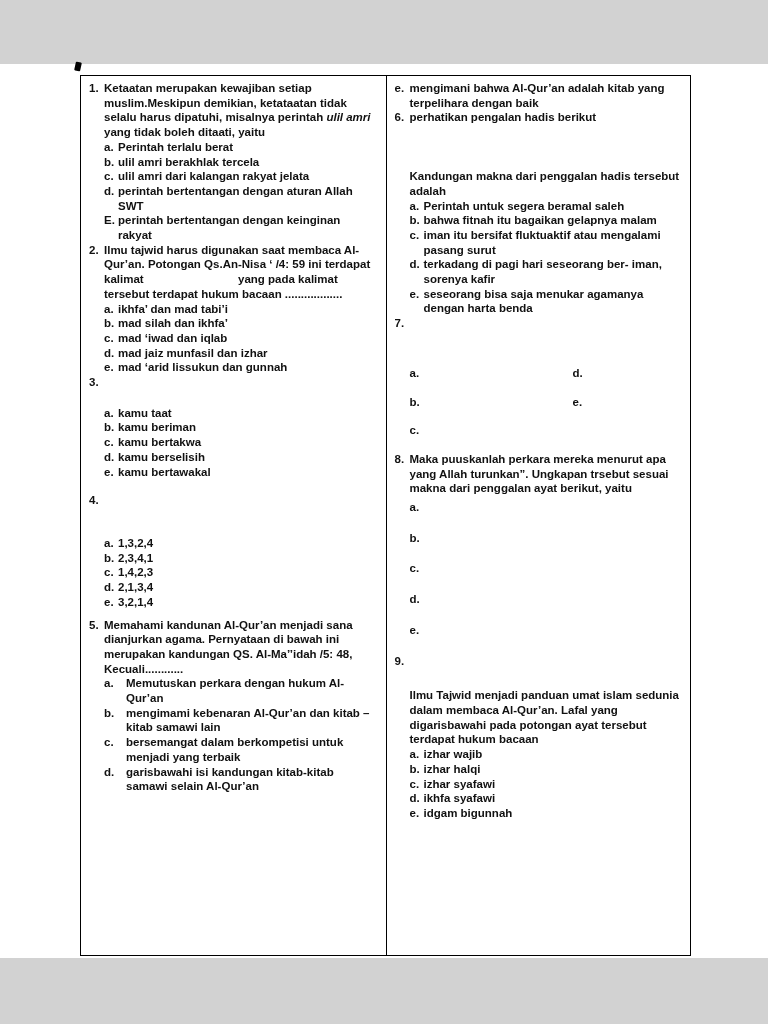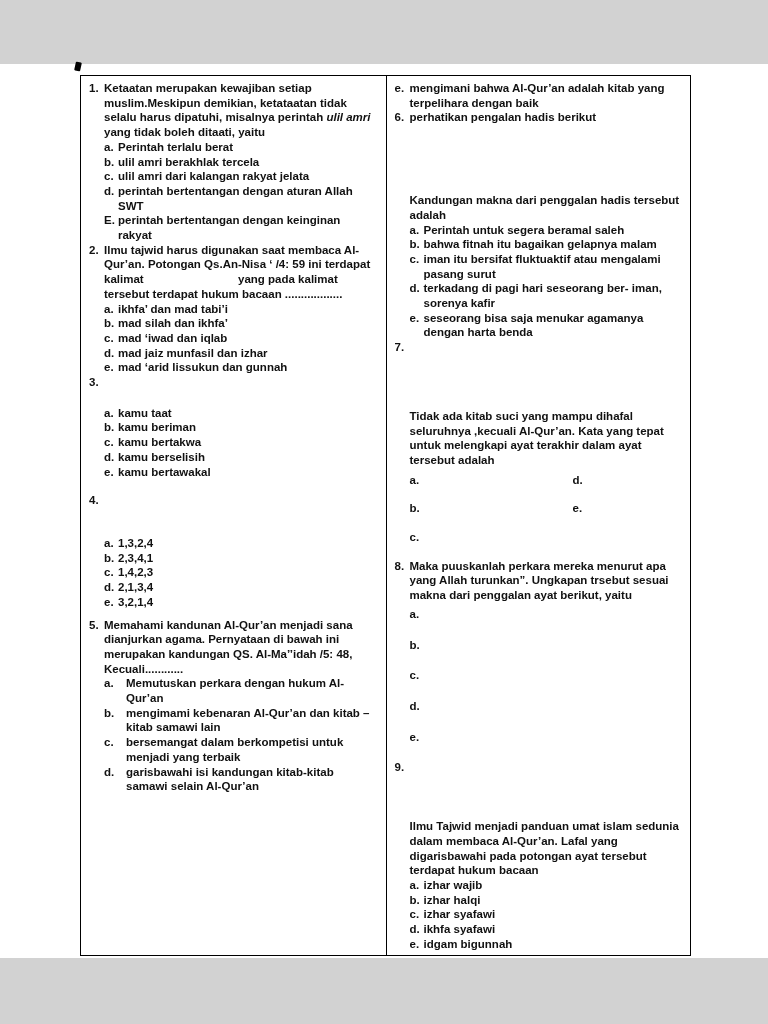--- a/index.html
+++ b/index.html
@@ -30,21 +30,21 @@
     font-size:11.5px;
     font-weight:bold;
     color:#111;
     line-height:14.7px;
   }
   .col-right { border-left:1px solid #000; }
 
   .q-head { display:flex; }
   .q-num { width:15px; flex:none; }
   .q-text { flex:1; }
-  .q-par { padding-left:15px;margin-top:24px; }
+  .q-par { padding-left:15px; }
   .it { font-style:italic; }
 
   .opts { padding-left:15px; }
   .opt { display:flex; }
   .opt-label { width:14px; flex:none; }
   .opt-text { flex:1; }
   .opts-wide .opt-label { width:22px; }
 
   .cont-opt { padding-left:0; }
   .cont-opt .opt-label { width:15px; }
@@ -250,21 +250,20 @@
               <span class="opt-text">seseorang bisa saja menukar agamanya dengan harta benda</span>
             </div>
           </div>
       </div>
 
       <div class="q">
         <div class="q-head">
           <span class="q-num">7.</span>
         </div>
         <div class="sp" style="height:30px"></div>
-        <div class="q-par">Tidak ada kitab suci yang mampu dihafal seluruhnya ,kecuali Al-Qur’an. Kata yang tepat untuk melengkapi ayat terakhir dalam ayat tersebut adalah</div>
         <div class="sp" style="height:5px"></div>
         <div>
           <div class="letter-row">
             <span class="letter-left">a.</span>
             <span>d.</span>
           </div>
           <div class="letter-row">
             <span class="letter-left">b.</span>
             <span>e.</span>
           </div>

